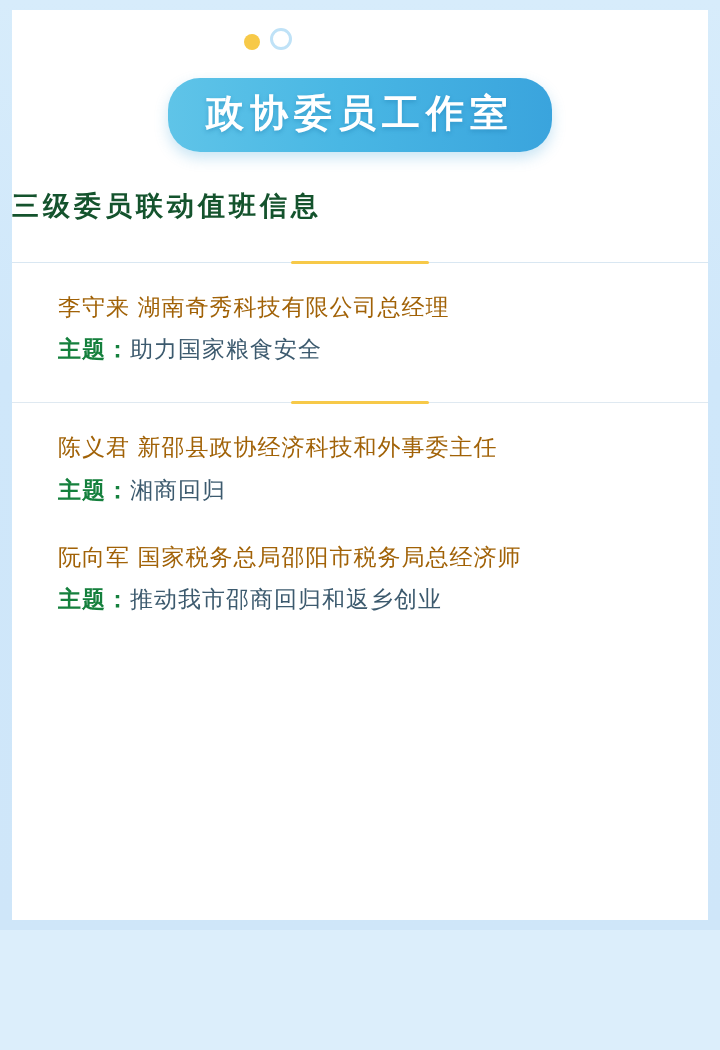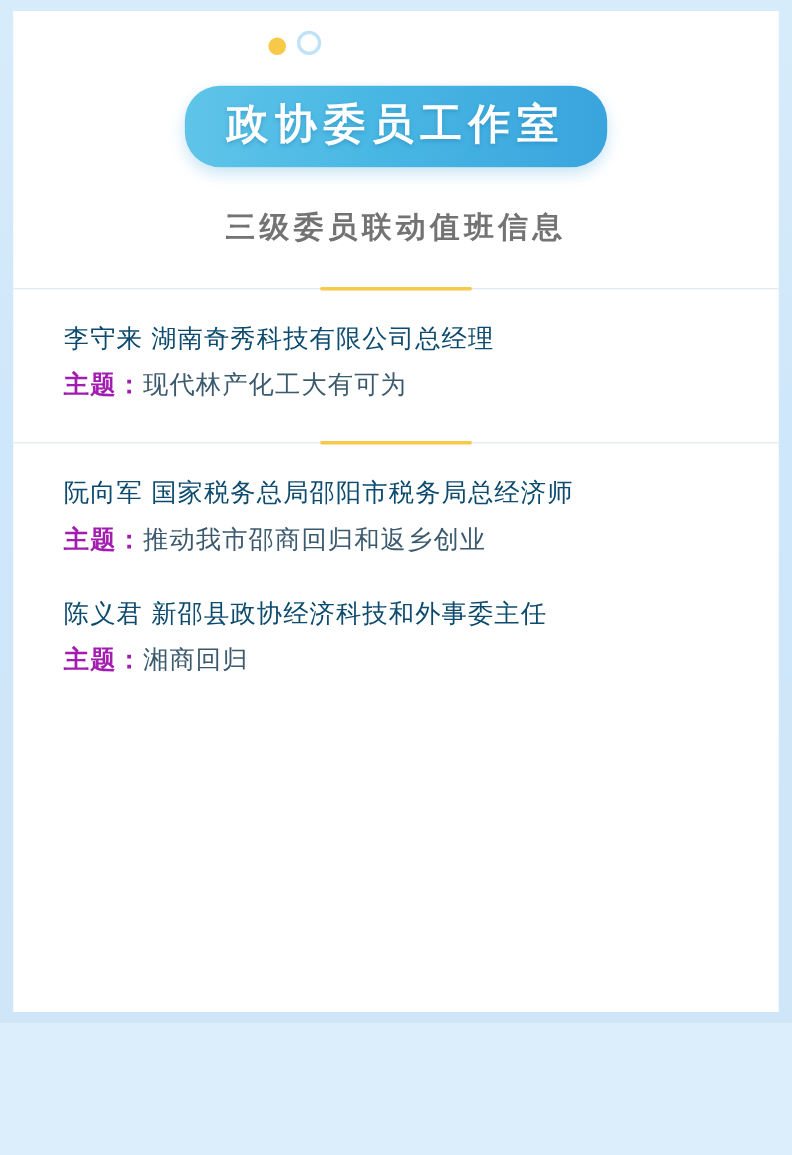--- a/index.html
+++ b/index.html
@@ -74,22 +74,21 @@
     font-size: 38px;
     font-weight: bold;
     letter-spacing: 6px;
     line-height: 1.25;
     text-shadow: 0 2px 4px rgba(20, 110, 160, 0.35);
     white-space: nowrap;
   }
 
   .subtitle {
     margin-top: 36px;
-    text-align: center;
-    color: #737373;
+    color: #14532d;
     font-size: 27px;
     font-weight: bold;
     letter-spacing: 4px;
   }
 
   .divider-top {
     margin-top: 38px;
     height: 1px;
     background: #d9e7f2;
     position: relative;
@@ -109,34 +108,34 @@
     padding: 26px 46px 0 46px;
   }
 
   .entry {
     margin-bottom: 30px;
   }
   .entry:last-child {
     margin-bottom: 0;
   }
   .entry-person {
-    color: #0c4a6e;
+    color: #a16207;
     font-size: 23px;
     line-height: 1.6;
     letter-spacing: 1px;
   }
   .entry-topic {
     margin-top: 6px;
     font-size: 23px;
     line-height: 1.6;
     letter-spacing: 1px;
     color: #3c5a6e;
   }
   .topic-label {
-    color: #a21caf;
+    color: #15803d;
     font-weight: bold;
   }
   .topic-text {
     color: #3c5a6e;
   }
 
   .divider-mid {
     margin: 34px 0 0 0;
     height: 1px;
     background: #dfe9f1;
@@ -171,48 +170,48 @@
 
     <div class="divider-top">
       <span class="divider-accent"></span>
     </div>
 
     <div class="section">
 
       <div class="entry">
         <div class="entry-person">李守来 湖南奇秀科技有限公司总经理</div>
         <div class="entry-topic">
-          <span class="topic-label">主题：</span><span class="topic-text">现代林产化工大有可为</span>
+          <span class="topic-label">主题：</span><span class="topic-text">助力国家粮食安全</span>
         </div>
       </div>
 
       <div class="entry">
       </div>
 
 
     </div>
 
     <div class="divider-mid">
       <span class="divider-accent"></span>
     </div>
 
     <div class="section">
+
+      <div class="entry">
+        <div class="entry-person">陈义君 新邵县政协经济科技和外事委主任</div>
+        <div class="entry-topic">
+          <span class="topic-label">主题：</span><span class="topic-text">湘商回归</span>
+        </div>
+      </div>
 
       <div class="entry">
         <div class="entry-person">阮向军 国家税务总局邵阳市税务局总经济师</div>
         <div class="entry-topic">
           <span class="topic-label">主题：</span><span class="topic-text">推动我市邵商回归和返乡创业</span>
         </div>
       </div>
 
-      <div class="entry">
-        <div class="entry-person">陈义君 新邵县政协经济科技和外事委主任</div>
-        <div class="entry-topic">
-          <span class="topic-label">主题：</span><span class="topic-text">湘商回归</span>
-        </div>
-      </div>
-
     </div>
 
     <div class="spacer-bottom"></div>
 
   </div>
 </div>
 
 </body></html>

